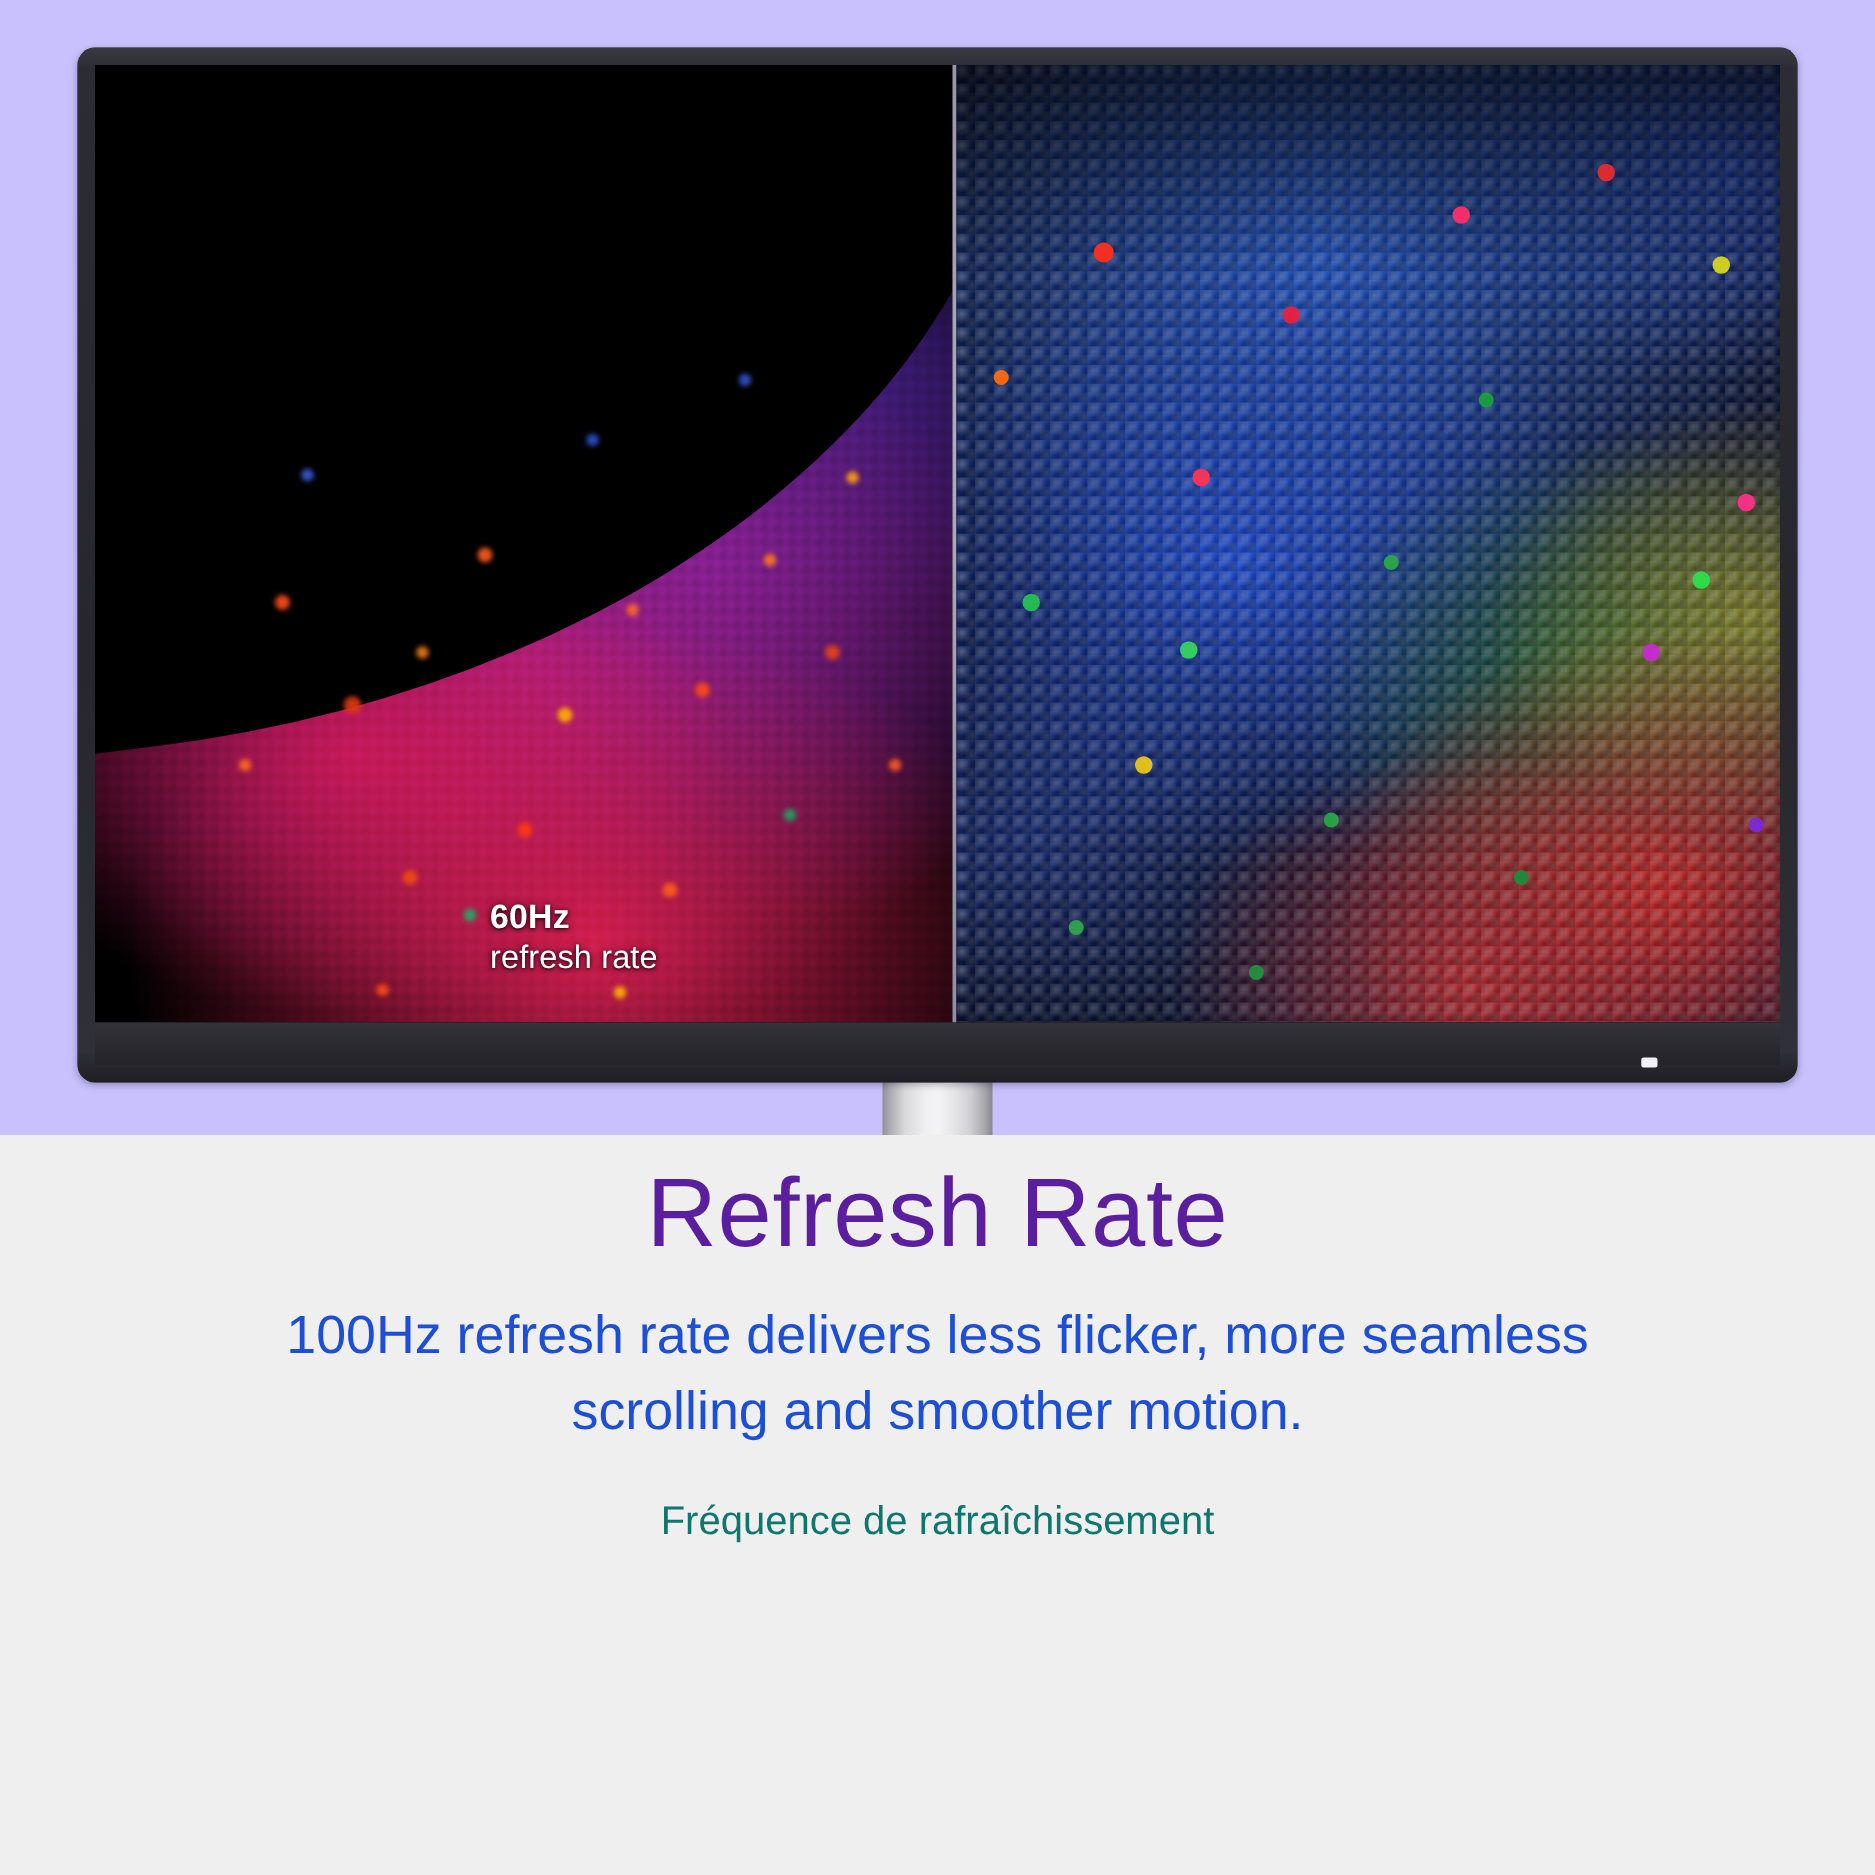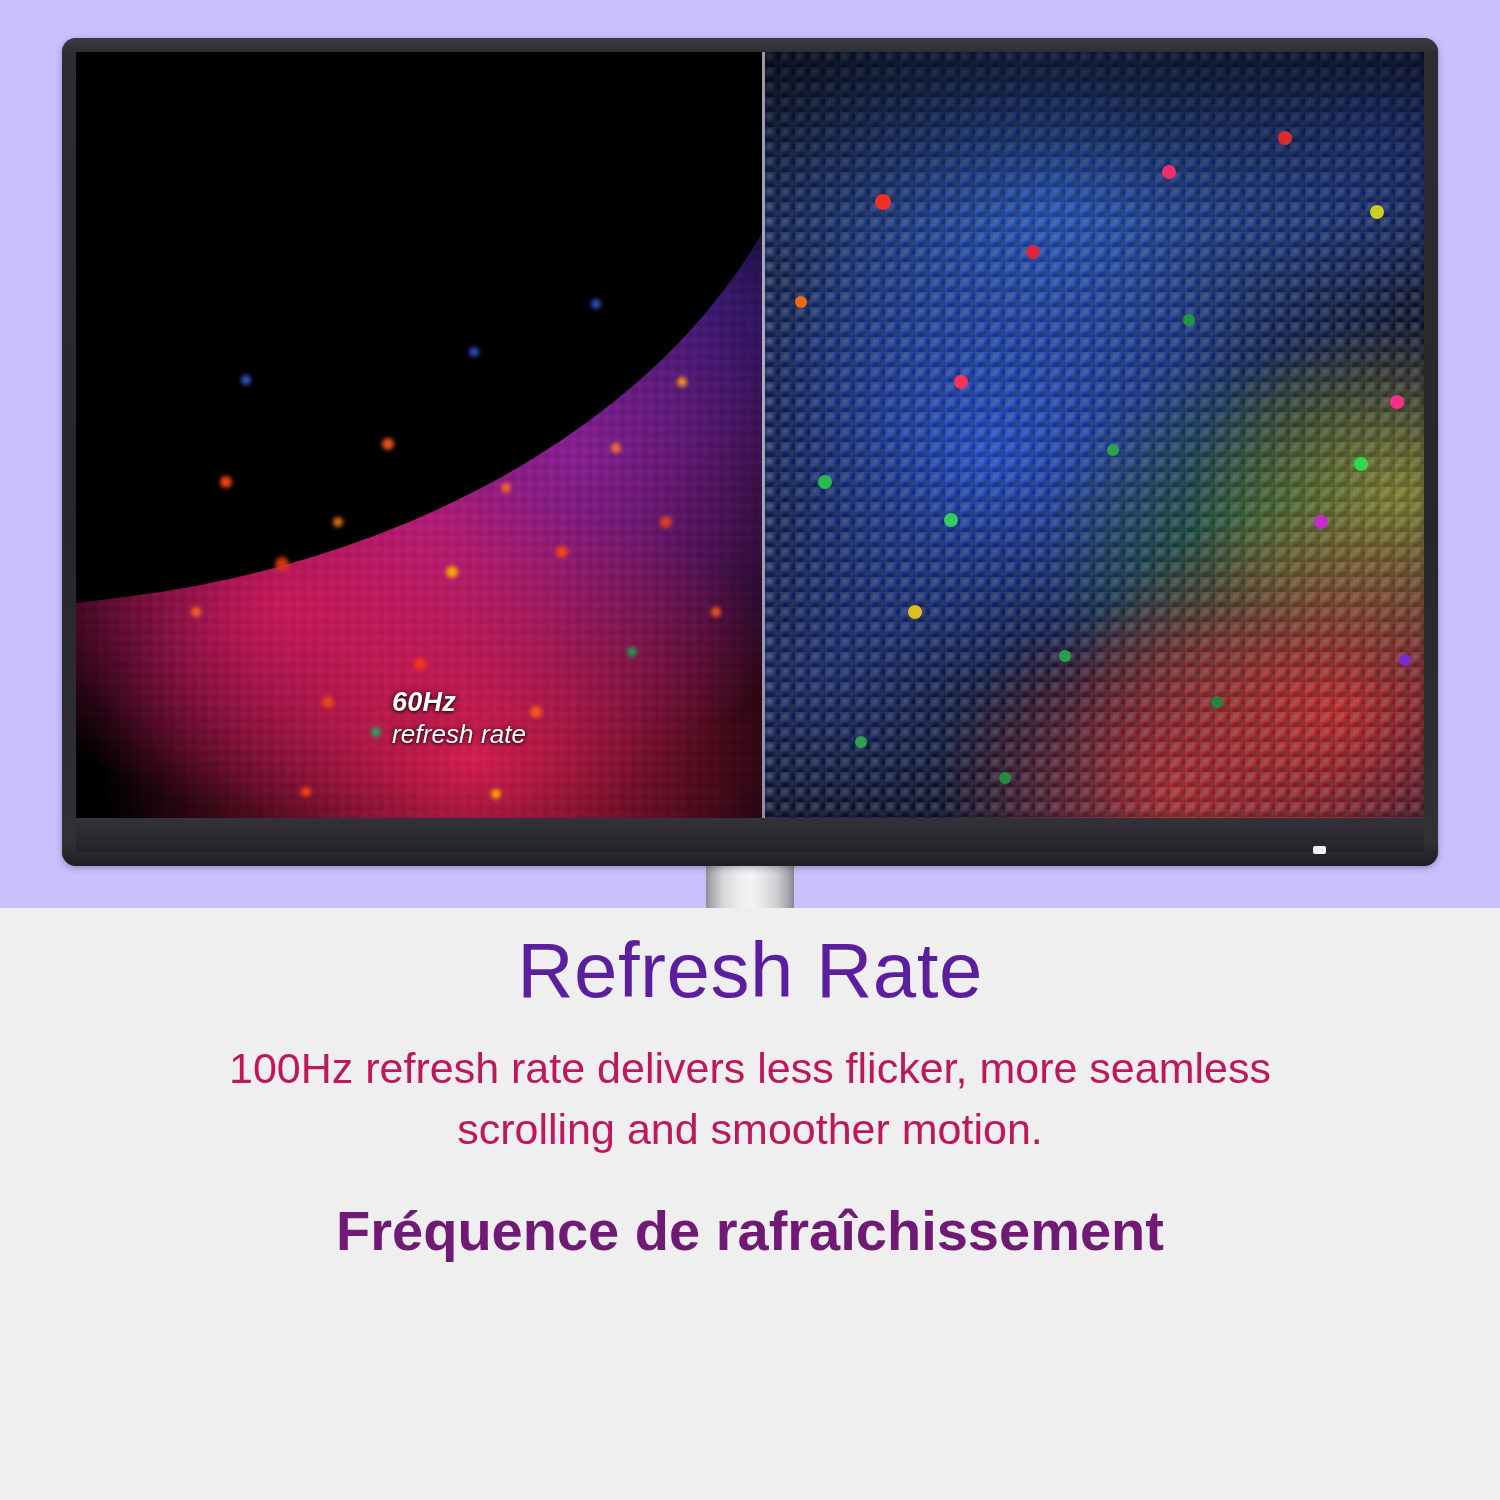--- a/index.html
+++ b/index.html
@@ -194,21 +194,21 @@
     font-size: 27px;
     font-weight: 700;
     letter-spacing: 0.2px;
   }
   .screen-caption .cap-sub {
     display: block;
     font-size: 26px;
     font-weight: 400;
     letter-spacing: 0.1px;
   }
-  #caption-left  { left: 316px; top: 635px; font-style: italic; }
+  #caption-left  { left: 316px; top: 666px; }
 
   
   #chin {
     position: absolute;
     left: 14px;
     top: 780px;
     width: 1348px;
     height: 34px;
     background: linear-gradient(180deg,#323238 0%, #2b2b31 45%, #232329 100%);
     z-index: 5;
@@ -241,32 +241,32 @@
     font-weight: 300;
     color: #5b1e9e;
     letter-spacing: 0.5px;
     line-height: 1.05;
   }
   #copy-en {
     margin: 0;
     padding-top: 26px;
     font-size: 43px;
     font-weight: 400;
-    color: #be185d;
+    color: #1d4ed8;
     line-height: 1.42;
     max-width: 1180px;
     margin-left: auto;
     margin-right: auto;
   }
   #copy-fr-title {
     margin: 0;
     padding-top: 36px;
-    font-size: 56px;
-    font-weight: 700;
-    color: #701a75;
+    font-size: 32px;
+    font-weight: 400;
+    color: #0f766e;
     line-height: 1.25;
   }
   #copy-fr {
     margin: 0;
     padding-top: 28px;
     font-size: 38px;
     font-weight: 400;
     color: #3a3a3a;
     line-height: 1.52;
     max-width: 1160px;

